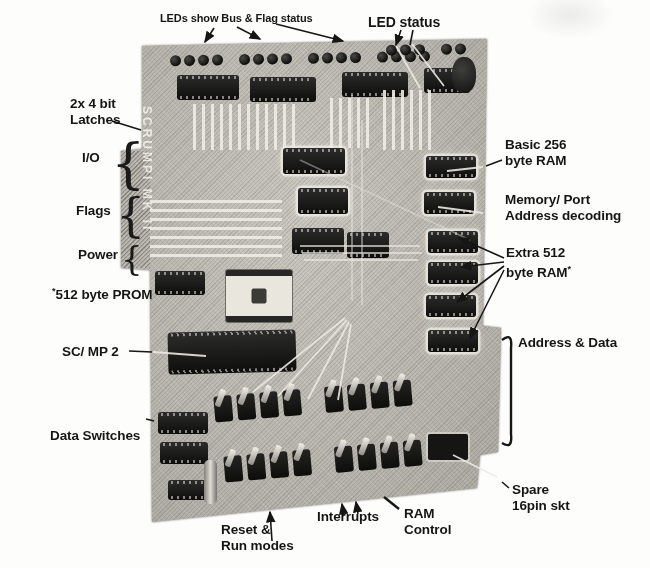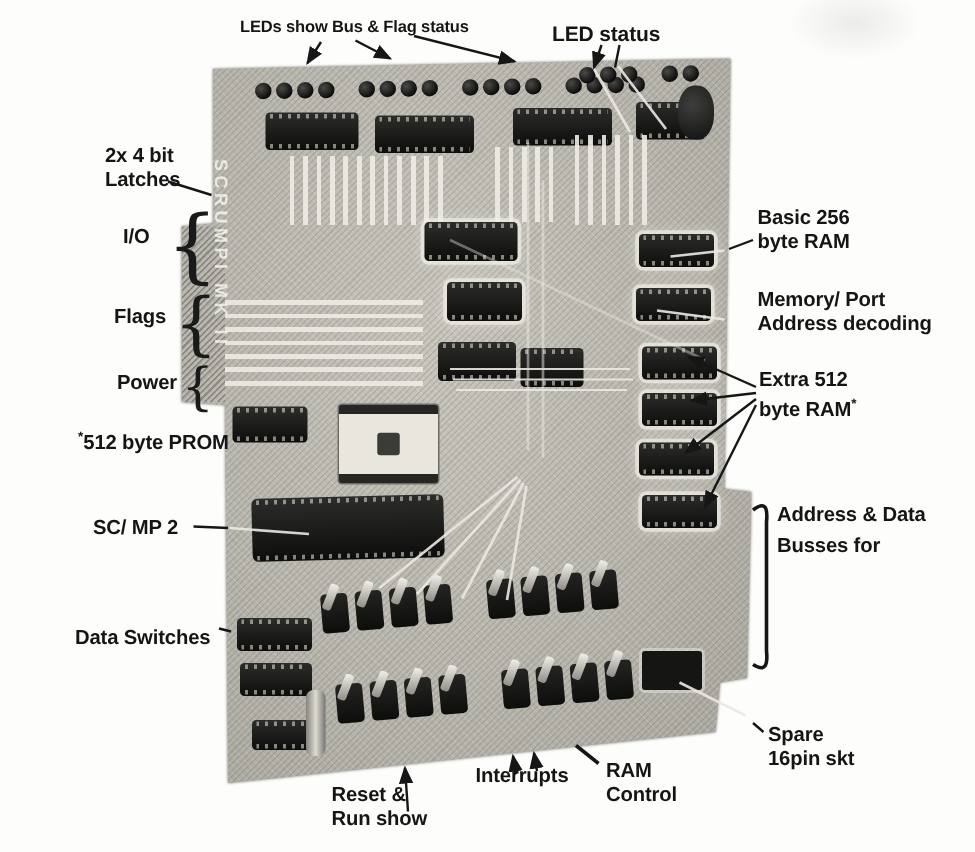--- a/index.html
+++ b/index.html
@@ -225,50 +225,49 @@
 
   <div class="label" style="left:78px;top:247px;">Power</div>
   <span class="brace" style="left:121px;top:241px;font-size:34px;">{</span>
 
   <div class="label" style="left:52px;top:283px;">
     <span class="ast">*</span><span>512 byte PROM</span>
   </div>
 
   <div class="label" style="left:62px;top:344px;">SC/ MP 2</div>
 
-  <div class="label" style="left:50px;top:417px;">Data Switches</div>
+  <div class="label" style="left:50px;top:428px;">Data Switches</div>
 
   <div class="label" style="left:505px;top:137px;">
     <div>Basic 256</div>
     <div>byte RAM</div>
   </div>
 
   <div class="label" style="left:505px;top:192px;">
     <div>Memory/ Port</div>
     <div>Address decoding</div>
   </div>
 
   <div class="label" style="left:506px;top:245px;">
     <div>Extra 512</div>
     <div><span>byte RAM</span><span class="ast">*</span></div>
   </div>
 
   <div class="label" style="left:518px;top:335px;">
     <div>Address &amp; Data</div>
-    <div style="margin-top:5px;">Busses for</div>
   </div>
 
   <div class="label" style="left:512px;top:482px;">
     <div>Spare</div>
     <div>16pin skt</div>
   </div>
 
   <div class="label" style="left:221px;top:522px;">
     <div>Reset &amp;</div>
-    <div>Run show</div>
+    <div>Run modes</div>
   </div>
 
   <div class="label" style="left:317px;top:509px;">Interrupts</div>
 
   <div class="label" style="left:404px;top:506px;">
     <div>RAM</div>
     <div>Control</div>
   </div>
 
 </div>

